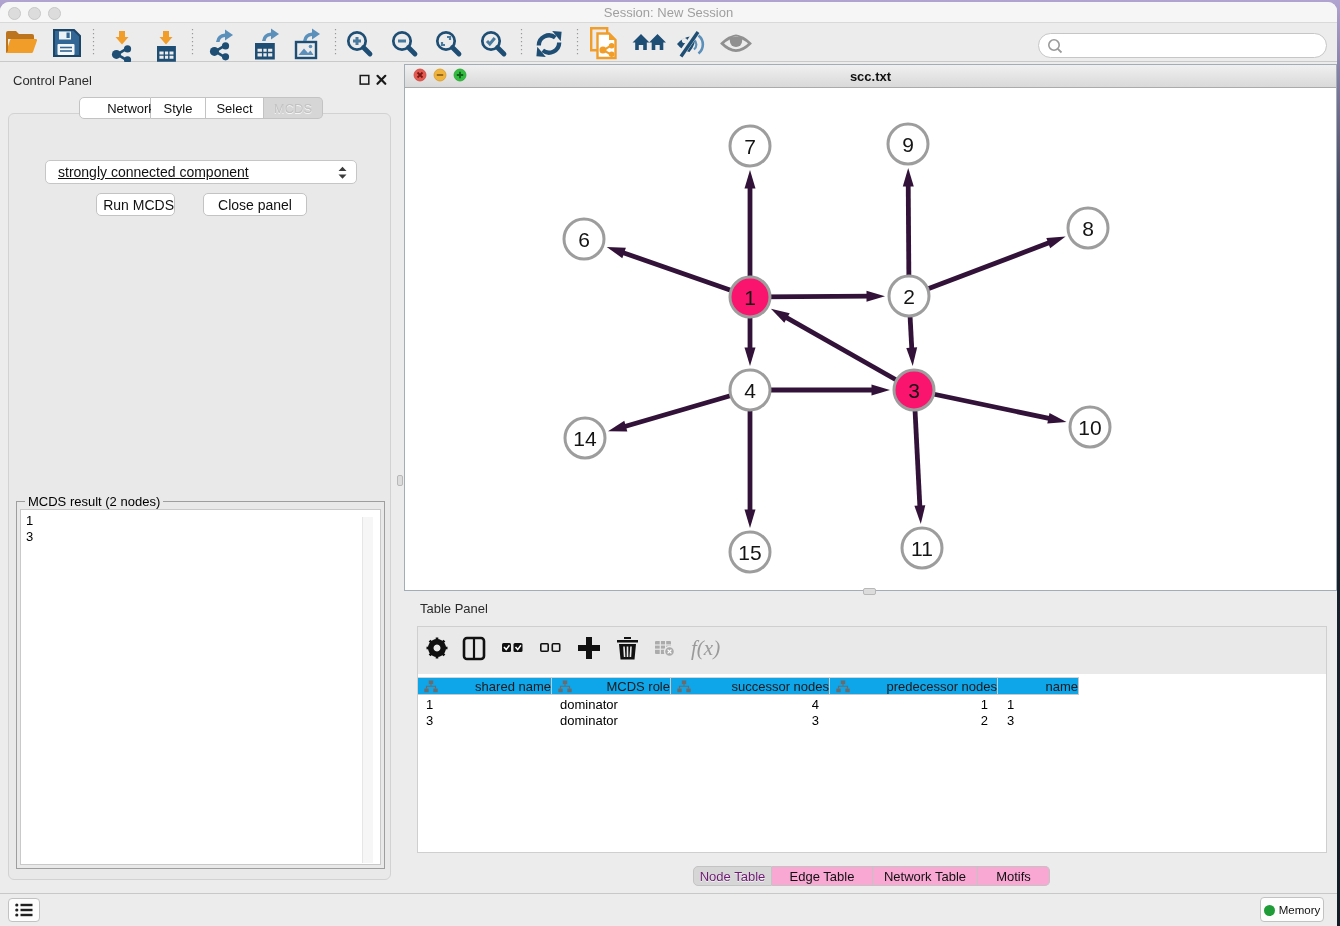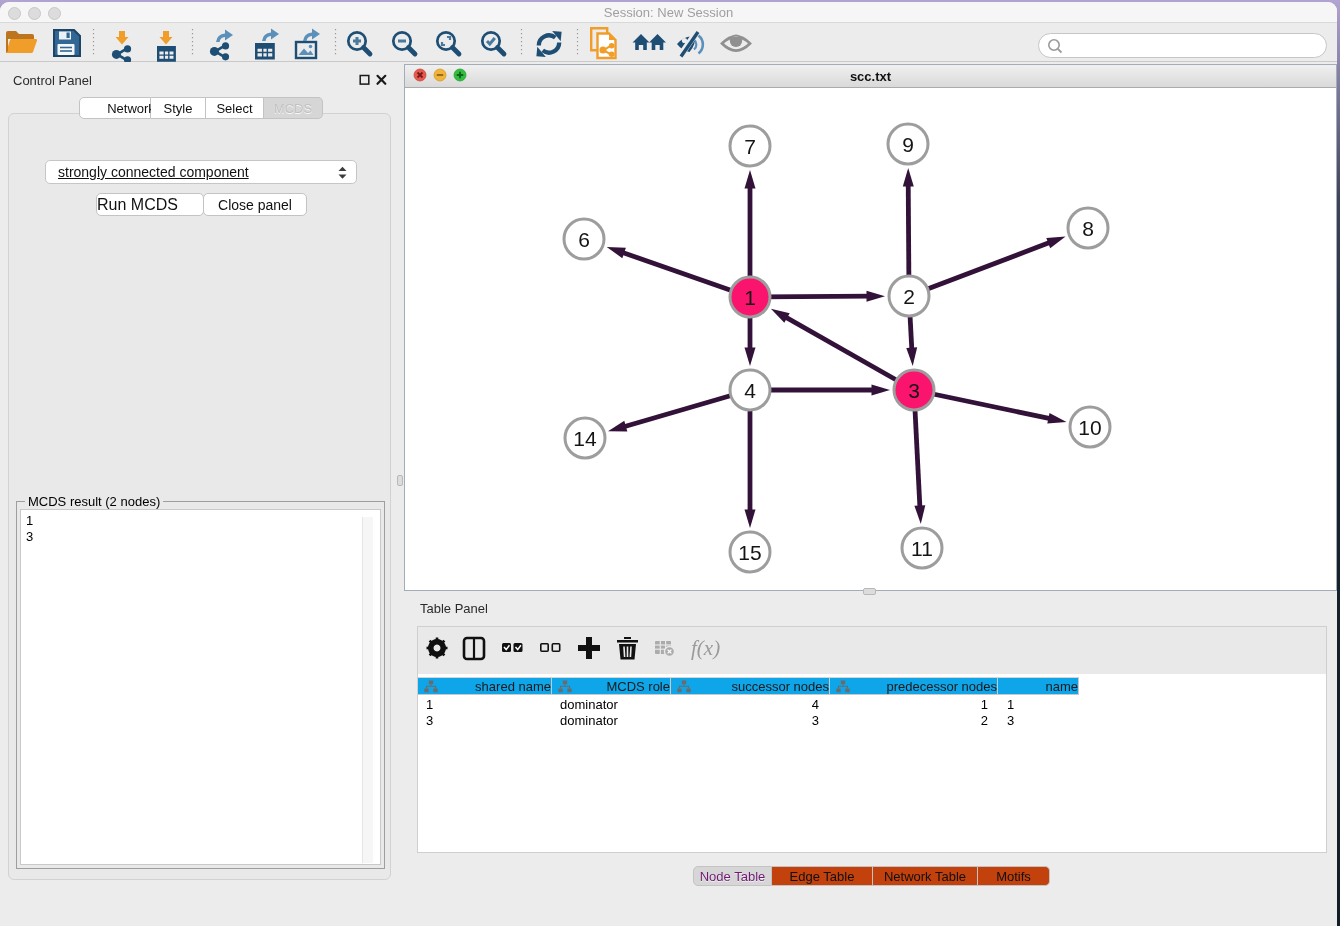--- a/index.html
+++ b/index.html
@@ -27,21 +27,21 @@
 #netcanvas { position:absolute; left:0; top:24px; width:931px; height:501px; background:#fff; }
 
 #tpanel { position:absolute; left:404px; top:595px; width:933px; height:296px; background:#ececec; }
 #tp-title { position:absolute; left:16px; top:4px; font-size:13px; color:#2b2b2b; }
 #tp-box { position:absolute; left:13px; top:29px; width:910px; height:227px; background:#fff; border:1px solid #cfcfcf; }
 #tp-toolbar { position:absolute; left:0; top:0; width:100%; height:47px; background:#e9e9e9; }
 #tp-header { position:absolute; left:0; top:50px; width:100%; height:18px; font-size:13px; color:#1a1a1a; }
 .th { position:absolute; top:0; height:18px; background:#0ea5e9; border-right:1px solid #c9c9c9; border-top:1px solid #d5d5d5; border-bottom:1px solid #c9c9c9; text-align:right; line-height:17px; }
 .tr1 { position:absolute; font-size:13px; color:#000; }
 #tp-tabs { position:absolute; left:289px; top:269px; height:20px; display:flex; font-size:13px; z-index:2; }
-.tptab { border:1px solid #c3c3c3; border-left:none; background:#c2410c; color:#111; display:flex; align-items:center; justify-content:center; }
+.tptab { border:1px solid #c3c3c3; border-left:none; background:#f9a8d4; color:#111; display:flex; align-items:center; justify-content:center; }
 
 #statusbar { position:absolute; left:0; top:891px; width:1337px; height:33px; background:#ececec; border-top:1px solid #c8c8c8; }
 #memblk { position:absolute; right:13px; top:3px; width:64px; height:25px;  background:#fdfdfd; border:1px solid #c2c2c2; border-radius:4px; font-size:11.5px; color:#111; text-align:center; line-height:24px; white-space:nowrap; }
 #listbtn { position:absolute; left:8px; top:4px; width:32px; height:24px; background:#fdfdfd; border:1px solid #c2c2c2; border-radius:4px; }
 svg text { -webkit-font-smoothing: antialiased; }
 </style>
 </head>
 <body>
 <div id="app">
   <div id="titlebar">
@@ -184,21 +184,21 @@
       <div class="cptab" style="width:55px;">Style</div>
       <div class="cptab" style="width:58px;">Select</div>
       <div class="cptab" style="width:59px; background:#d6d6d6; color:#c2c2c2; border-radius:0 5px 5px 0; text-shadow:0 1px 0 #f5f5f5;">MCDS</div>
     </div>
     <div id="cp-content">
       <div style="position:absolute; left:36px; top:46px; width:312px; height:24px; background:#fff; border:1px solid #c6c6c6; border-radius:5px; font-size:14px; color:#111; line-height:23px; padding-left:12px;text-decoration:underline;">strongly connected component
         <svg style="position:absolute; right:7px; top:4px;" width="13" height="16" viewBox="0 0 13 16">
             <path d="M2.5 6 L6.5 1.8 L10.5 6 Z M2.5 9.5 L6.5 13.7 L10.5 9.5 Z" fill="#3c3c3c"></path>
           </svg>
       </div>
-      <div style="position:absolute; left:87px; top:79px; width:108px; height:23px; background:#fff; border:1px solid #c3c3c3; border-radius:5px; font-size:16px; color:#111; text-align:left; line-height:22px;">Run MCDS</div>
+      <div style="position:absolute; left:87px; top:79px; width:79px; height:23px; background:#fff; border:1px solid #c3c3c3; border-radius:5px; font-size:14px; color:#111; text-align:right; line-height:22px;">Run MCDS</div>
       <div style="position:absolute; left:194px; top:79px; width:104px; height:23px; background:#fff; border:1px solid #c3c3c3; border-radius:5px; font-size:14px; color:#111; text-align:center; line-height:22px;">Close panel</div>
       <div id="mcds-box">
         <div id="mcds-label">MCDS result (2 nodes)</div>
         <div id="mcds-text">1<br>3<div style="position:absolute; right:7px; top:7px; bottom:1px; width:11px; background:#f6f6f6; border-left:1px solid #e6e6e6;"></div></div>
       </div>
     </div>
   </div>
   <div id="netwin">
     <div id="nw-title">
       <svg style="position:absolute; left:8px; top:3px;" width="62" height="14" viewBox="0 0 62 14">
@@ -376,15 +376,30 @@
 <div class="tr1" style="left:589px;top:86px;">3</div>
         </div>
     </div>
     <div id="tp-tabs">
       <div class="tptab" style="width:79px;border-left:1px solid #c3c3c3; border-radius:5px 0 0 5px; background:#d6d6d6; color:#701a75; text-shadow:0 1px 0 #f0f0f0;">Node Table</div>
       <div class="tptab" style="width:101px;">Edge Table</div>
       <div class="tptab" style="width:105px;">Network Table</div>
       <div class="tptab" style="width:72px;border-radius:0 5px 5px 0;">Motifs</div>
     </div>
   </div>
+  <div id="statusbar">
+    <div id="listbtn">
+        <svg width="18" height="14" viewBox="0 0 18 14" style="position:absolute;left:6px;top:4px;">
+          <g fill="#222">
+            <circle cx="1.8" cy="2" r="1.6"></circle>
+            <circle cx="1.8" cy="7" r="1.6"></circle>
+            <circle cx="1.8" cy="12" r="1.6"></circle>
+            <rect x="5.5" y="0.8" width="12" height="2.4"></rect>
+            <rect x="5.5" y="5.8" width="12" height="2.4"></rect>
+            <rect x="5.5" y="10.8" width="12" height="2.4"></rect>
+          </g>
+        </svg>
+      </div>
+    <div id="memblk"><span style="display:inline-block;width:11px;height:11px;border-radius:50%;background:#1f9c38;margin-right:4px;vertical-align:-2px;"></span>Memory</div>
+  </div>
 <div style="position:absolute; left:397px; top:473px; width:6px; height:11px; background:#dcdcdc; border:1px solid #b8b8b8; border-radius:2px;"></div>
 <div style="position:absolute; left:863px; top:586px; width:13px; height:7px; background:#dcdcdc; border:1px solid #b8b8b8; border-radius:2px;"></div>
 </div>
 
 </body></html>

